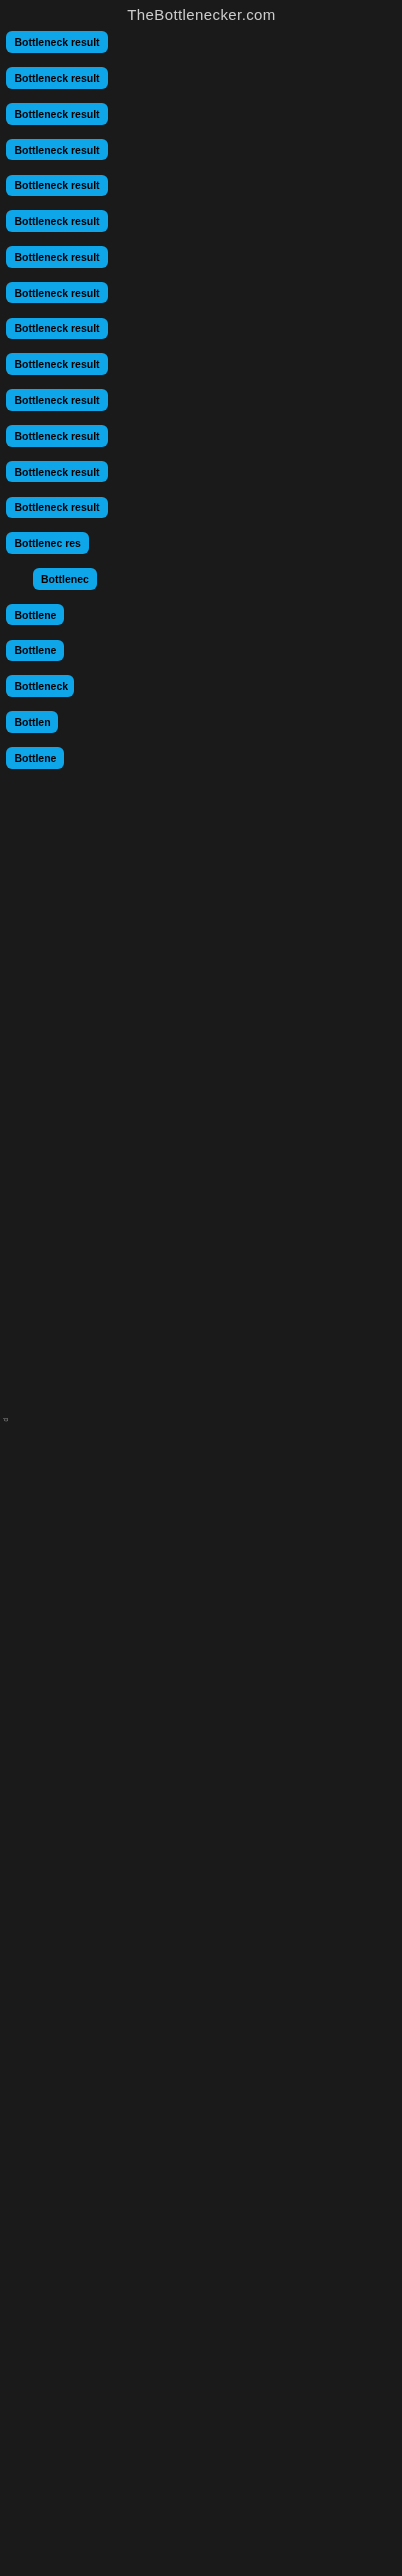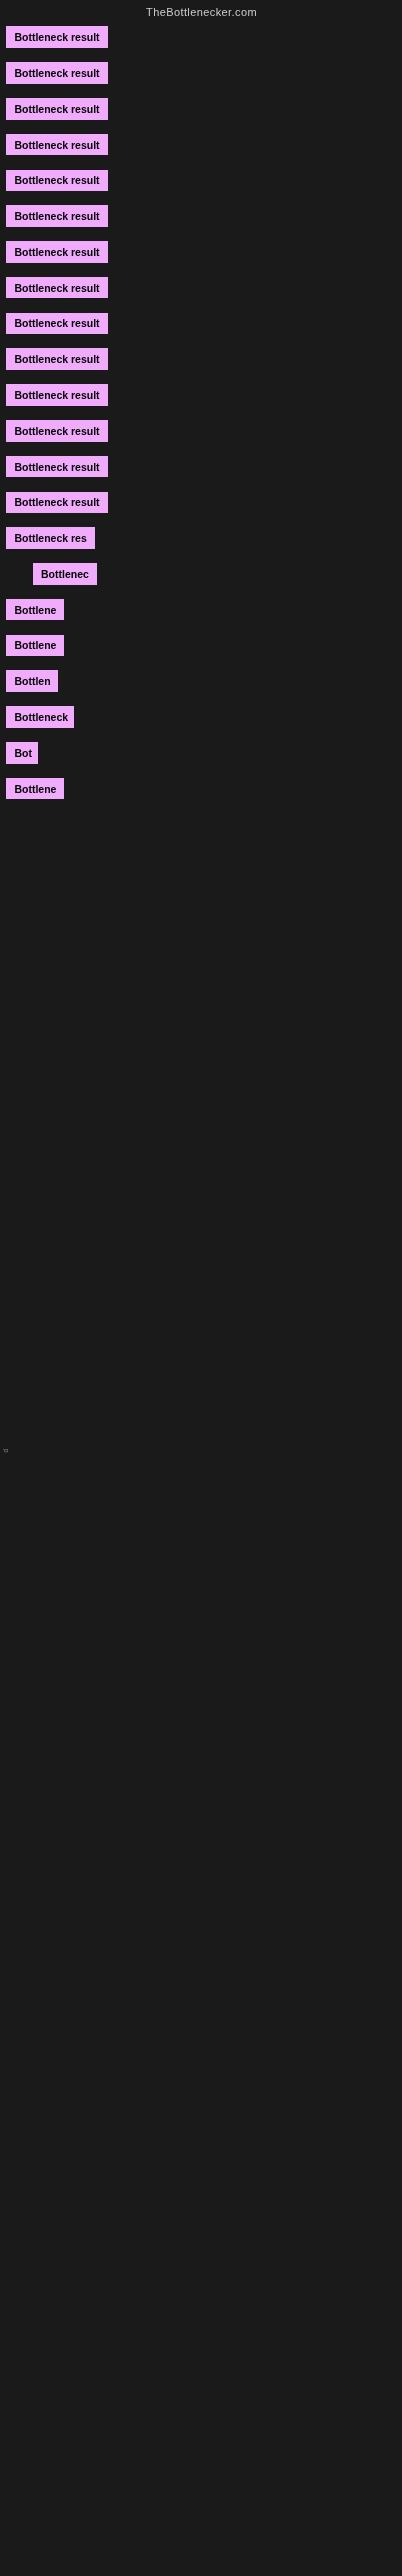--- a/index.html
+++ b/index.html
@@ -13,34 +13,34 @@
       min-height: 2576px;
       background-color: #1a1a1a;
       font-family: Arial, sans-serif;
       position: relative;
     }
 
     .site-header {
       text-align: center;
       padding: 6.4px 0 3.2px 0;
       color: #cccccc;
-      font-size: 11px;
+      font-size: 15px;
       font-weight: normal;
       letter-spacing: 0.4px;
     }
 
     .bottleneck-item {
       margin: 4.8px 6.4px;
       padding: 4.8px 8px;
-      background-color: #f0abfc;
+      background-color: #0ea5e9;
       color: #000000;
       font-size: 10.5px;
       font-weight: bold;
       display: inline-block;
-      border-radius: 0;
+      border-radius: 6px;
       white-space: nowrap;
       overflow: hidden;
     }
 
     .row {
       display: block;
       margin-bottom: 1.6px;
     }
 
     .bottom-area {
@@ -72,27 +72,26 @@
       <div class="row"><div class="bottleneck-item" style="max-width: 105px;">Bottleneck result</div></div>
       <div class="row"><div class="bottleneck-item" style="max-width: 105px;">Bottleneck result</div></div>
       <div class="row"><div class="bottleneck-item" style="max-width: 105px;">Bottleneck result</div></div>
       <div class="row"><div class="bottleneck-item" style="max-width: 105px;">Bottleneck result</div></div>
       <div class="row"><div class="bottleneck-item" style="max-width: 105px;">Bottleneck result</div></div>
       <div class="row"><div class="bottleneck-item" style="max-width: 105px;">Bottleneck result</div></div>
       <div class="row"><div class="bottleneck-item" style="max-width: 105px;">Bottleneck result</div></div>
       <div class="row"><div class="bottleneck-item" style="max-width: 105px;">Bottleneck result</div></div>
       <div class="row"><div class="bottleneck-item" style="max-width: 105px;">Bottleneck result</div></div>
       <div class="row"><div class="bottleneck-item" style="max-width: 105px;">Bottleneck result</div></div>
-      <div class="row"><div class="bottleneck-item" style="max-width: 89px;">Bottleneck res</div></div>
+      <div class="row"><div class="bottleneck-item" style="max-width: 89px;">Bottlenec res</div></div>
       <div class="row"><div class="bottleneck-item" style="max-width: 64px; margin-left: 33px;">Bottlenec</div></div>
       <div class="row"><div class="bottleneck-item" style="max-width: 60px;">Bottlene</div></div>
       <div class="row"><div class="bottleneck-item" style="max-width: 60px;">Bottlene</div></div>
+      <div class="row"><div class="bottleneck-item" style="max-width: 68px;">Bottleneck</div></div>
       <div class="row"><div class="bottleneck-item" style="max-width: 52px;">Bottlen</div></div>
-      <div class="row"><div class="bottleneck-item" style="max-width: 68px;">Bottleneck</div></div>
-      <div class="row"><div class="bottleneck-item" style="max-width: 32px;">Bot</div></div>
       <div class="row"><div class="bottleneck-item" style="max-width: 60px;">Bottlene</div></div>
     </div>
 
   <div class="bottom-area">
     <span class="bottom-label">d</span>
   </div>
 </div>
 
 
 </body></html>

